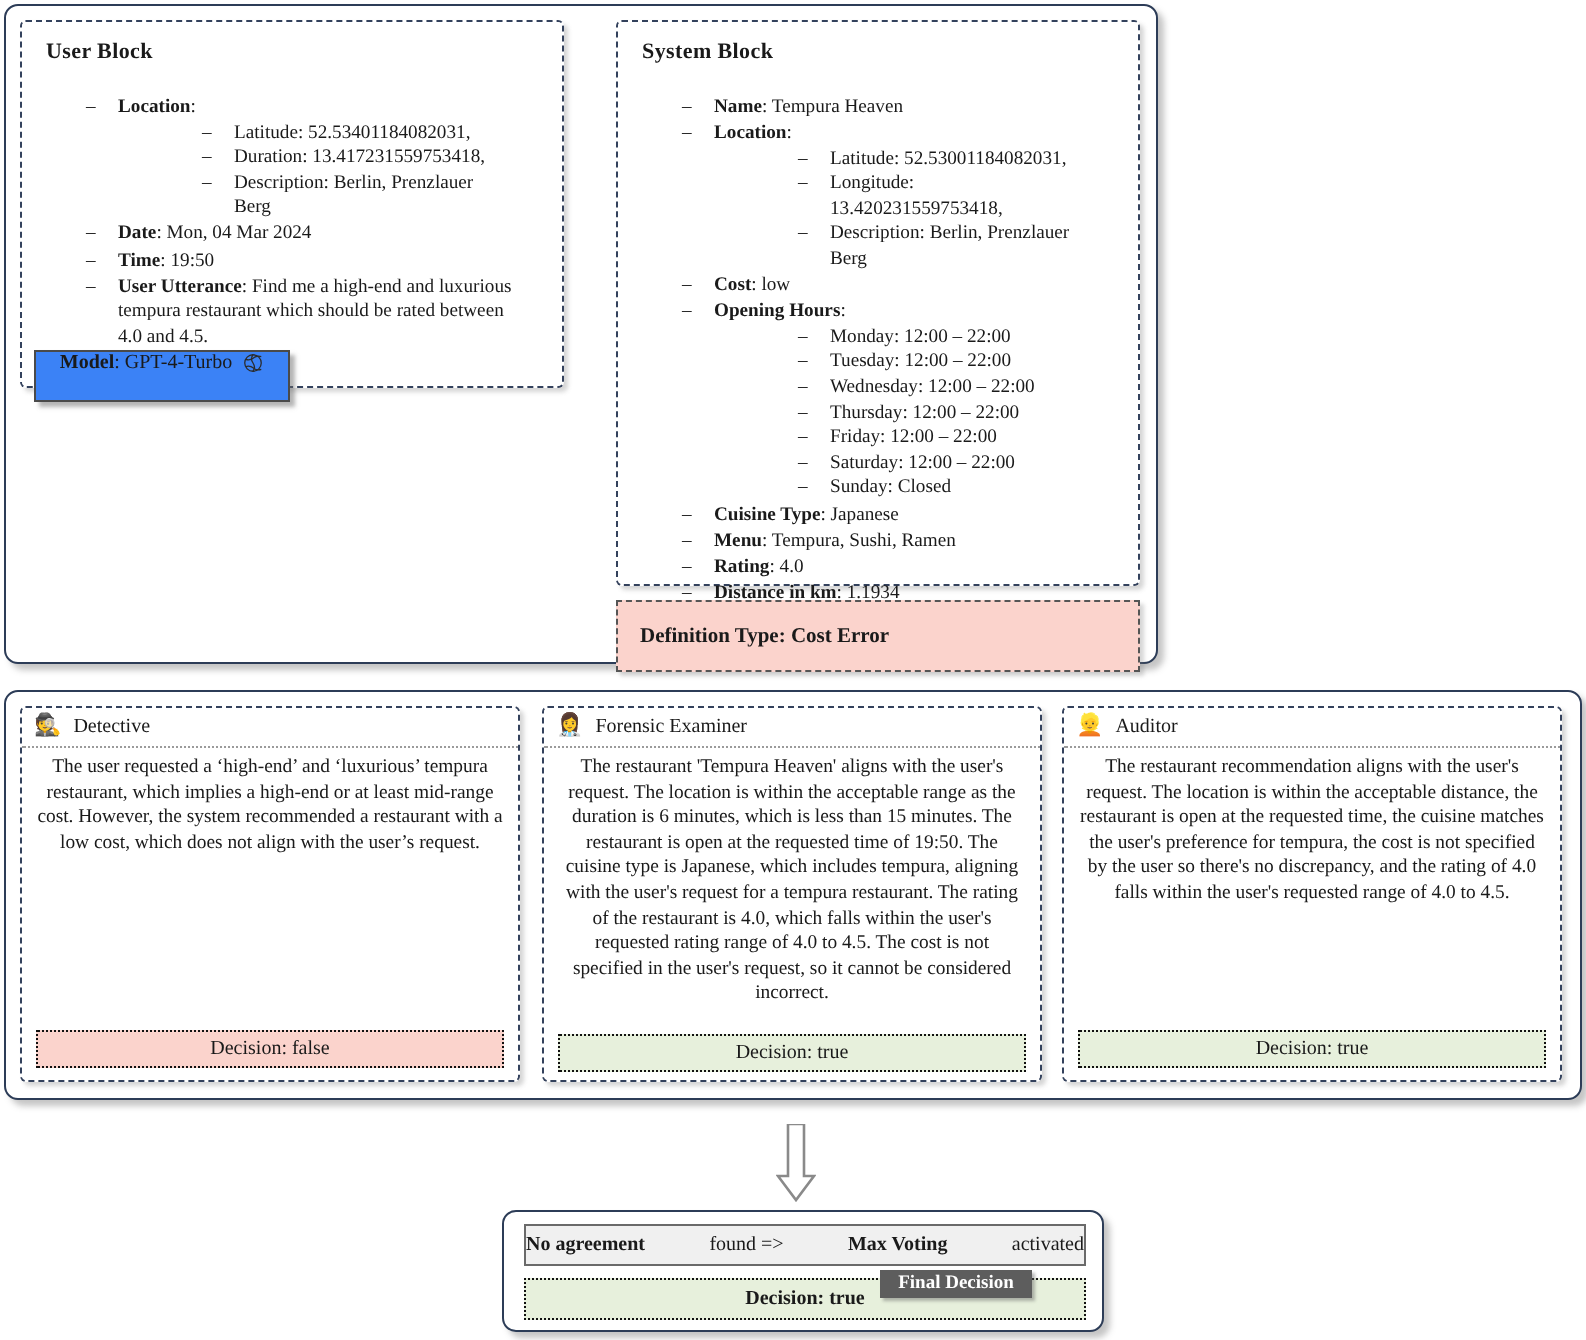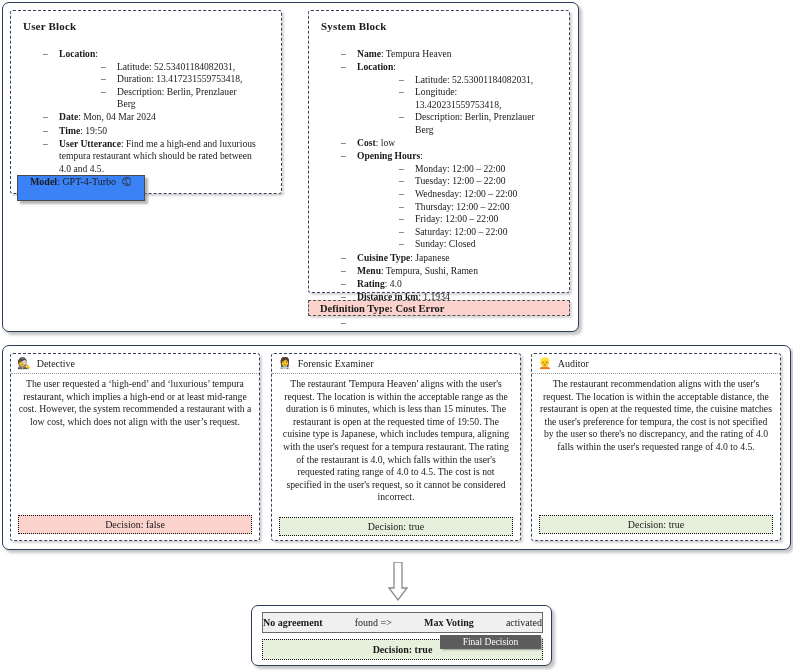--- a/index.html
+++ b/index.html
@@ -77,21 +77,21 @@
     box-sizing:border-box;
     display:flex;align-items:flex-start;justify-content:center;
     font-size:10px;
   }
   #model-badge .oai{ margin-left:5px; display:inline-flex; }
 
   
   #definition-type{
     position:absolute;
     left:305px; top:297px;
-    width:262px; height:16px;
+    width:262px; height:36px;
     background:#fbd3cc;
     border:1.2px dashed #555;
     box-sizing:border-box;
     display:flex;align-items:center;
     padding-left:11px;
     font-weight:bold;font-size:10.5px;
     box-shadow:2px 2px 2px rgba(120,120,120,0.30);
   }
 
   
@@ -164,24 +164,24 @@
     background:#e7f0dc;
     border:1.4px dotted #111;
     box-sizing:border-box;
     display:flex;align-items:center;justify-content:center;
     font-size:10px;
     font-weight:bold;
   }
   #final-decision-tab{
     position:absolute;
     left:188px; top:29px;
-    width:101px;height:14px;
+    width:76px;height:14px;
     background:#5d5d5d;
     color:#fff;
-    font-weight:normal;
+    font-weight:bold;
     font-size:9.5px;
     display:flex;align-items:center;justify-content:center;
     box-shadow:1.5px 1.5px 1.5px rgba(100,100,100,0.45);
   }
   .b{font-weight:bold;}
 </style>
 </head>
 <body>
 
 <div class="outer-panel" id="top-panel">

